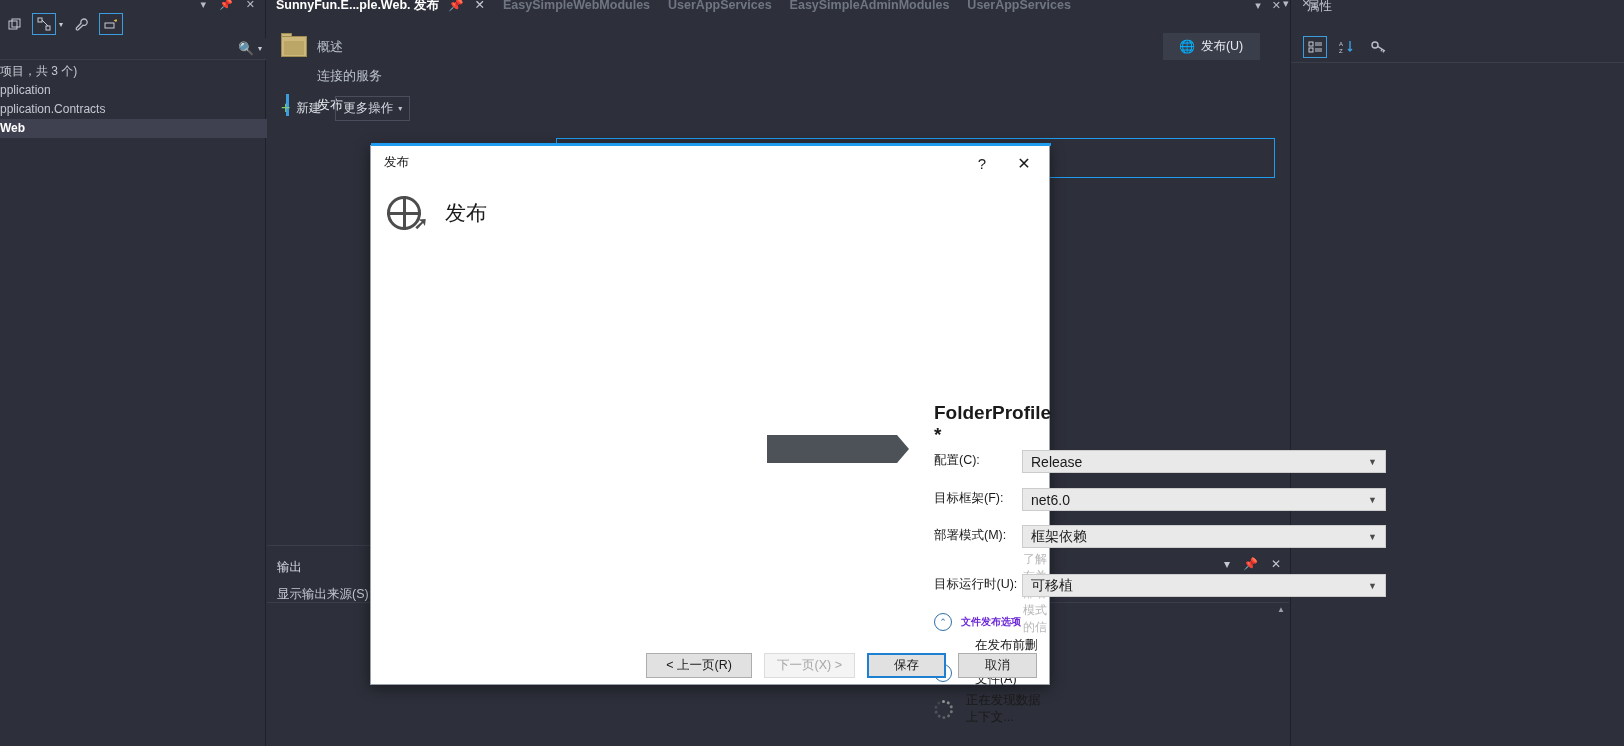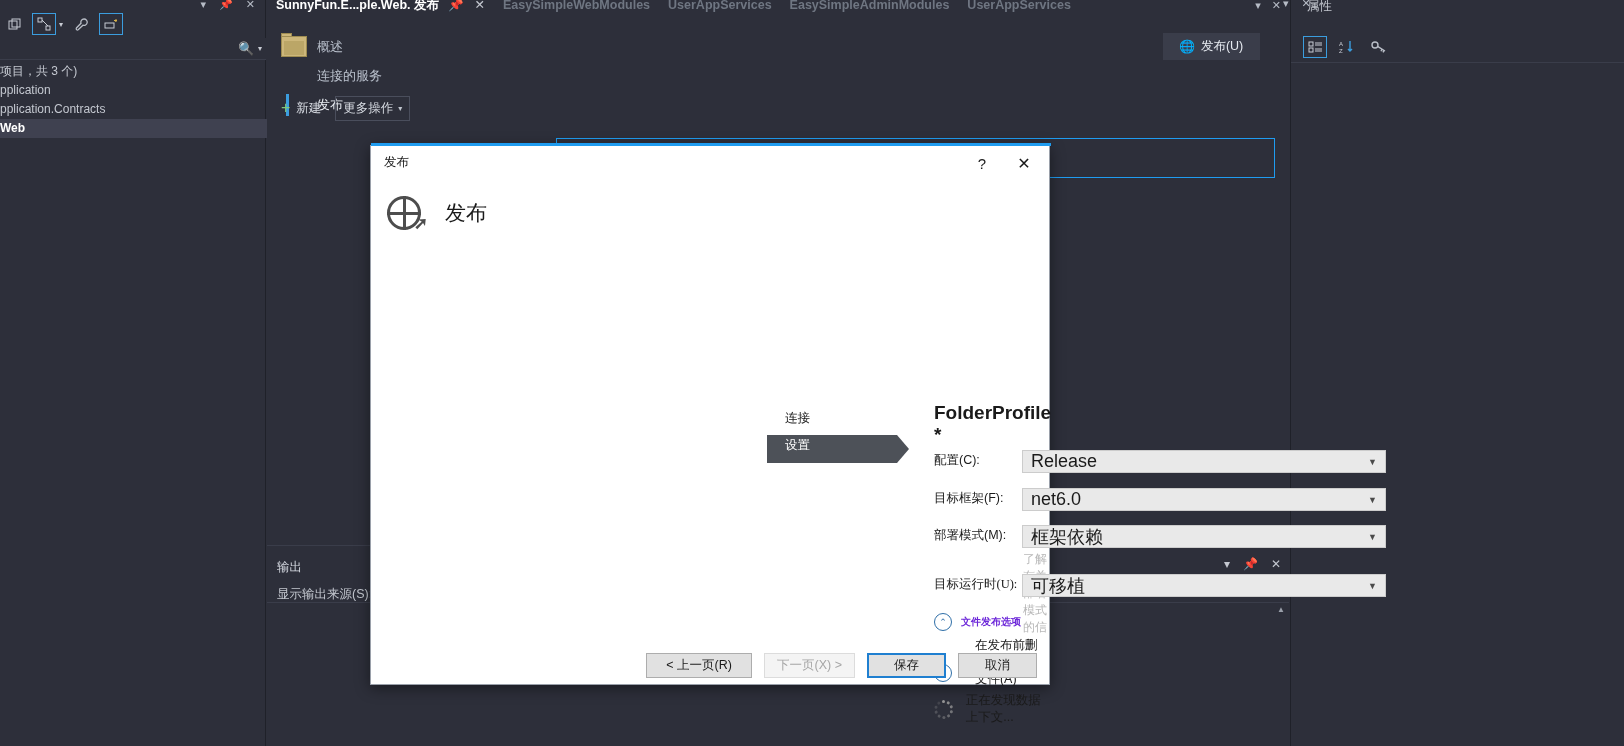--- a/index.html
+++ b/index.html
@@ -263,21 +263,21 @@
     position: absolute; left: 563px; width: 452px; height: 22px;
   }
   .flabel {
     position: absolute; left: 0; top: 2px; font-size: 12.5px; color: #1a1a1a;
   }
   .fselect {
     position: absolute; left: 88px; top: 0; width: 364px; height: 23px;
     background: #e9e9e9; border: 1px solid #cccccc;
     display: flex; align-items: center;
   }
-  .fselect .val { margin-left: 8px; font-size: 18px; color: #1a1a1a; text-align: center; }
+  .fselect .val { margin-left: 8px; font-size: 14px; color: #1a1a1a; text-align: center; }
   .fselect .arrow {
     position: absolute; right: 8px; color: #4a4a4a; font-size: 9px;
   }
   #hint-link {
     position: absolute; left: 652px; top: 405px; font-size: 12px; color: #b8b8b8;
   }
 
   .section-head {
     position: absolute; left: 563px; display: flex; align-items: center; gap: 9px;
   }
@@ -483,24 +483,20 @@
 
     <div id="dialog-header">
       <div class="globe">
         <span class="globe-arrow">➚</span>
       </div>
       <span id="dialog-header-title">发布</span>
     </div>
 
     <div class="dnav-active-bg"></div>
     <div class="dnav-active-arrow"></div>
-    <div id="dialog-nav">
-      <div class="dnav">连接</div>
-      <div class="dnav active">设置</div>
-    </div>
 
     <div id="form-title">FolderProfile *</div>
 
     <div class="frow" style="top:304px;text-decoration:underline;">
       <span class="flabel">配置(C):</span>
       <div class="fselect">
         <span class="val">Release</span>
         <span class="arrow">▼</span>
       </div>
     </div>
@@ -516,21 +512,21 @@
     <div class="frow" style="top:379px;">
       <span class="flabel">部署模式(M):</span>
       <div class="fselect">
         <span class="val">框架依赖</span>
         <span class="arrow">▼</span>
       </div>
     </div>
 
     <div id="hint-link">了解有关部署模式的信息</div>
 
-    <div class="frow" style="top:428px;font-family:Liberation Serif, serif;">
+    <div class="frow" style="top:428px;">
       <span class="flabel">目标运行时(U):</span>
       <div class="fselect">
         <span class="val">可移植</span>
         <span class="arrow">▼</span>
       </div>
     </div>
 
     <div class="section-head" style="top:467px;">
       <span class="chev-circle">⌃</span>
       <span class="stxt">文件发布选项</span>

